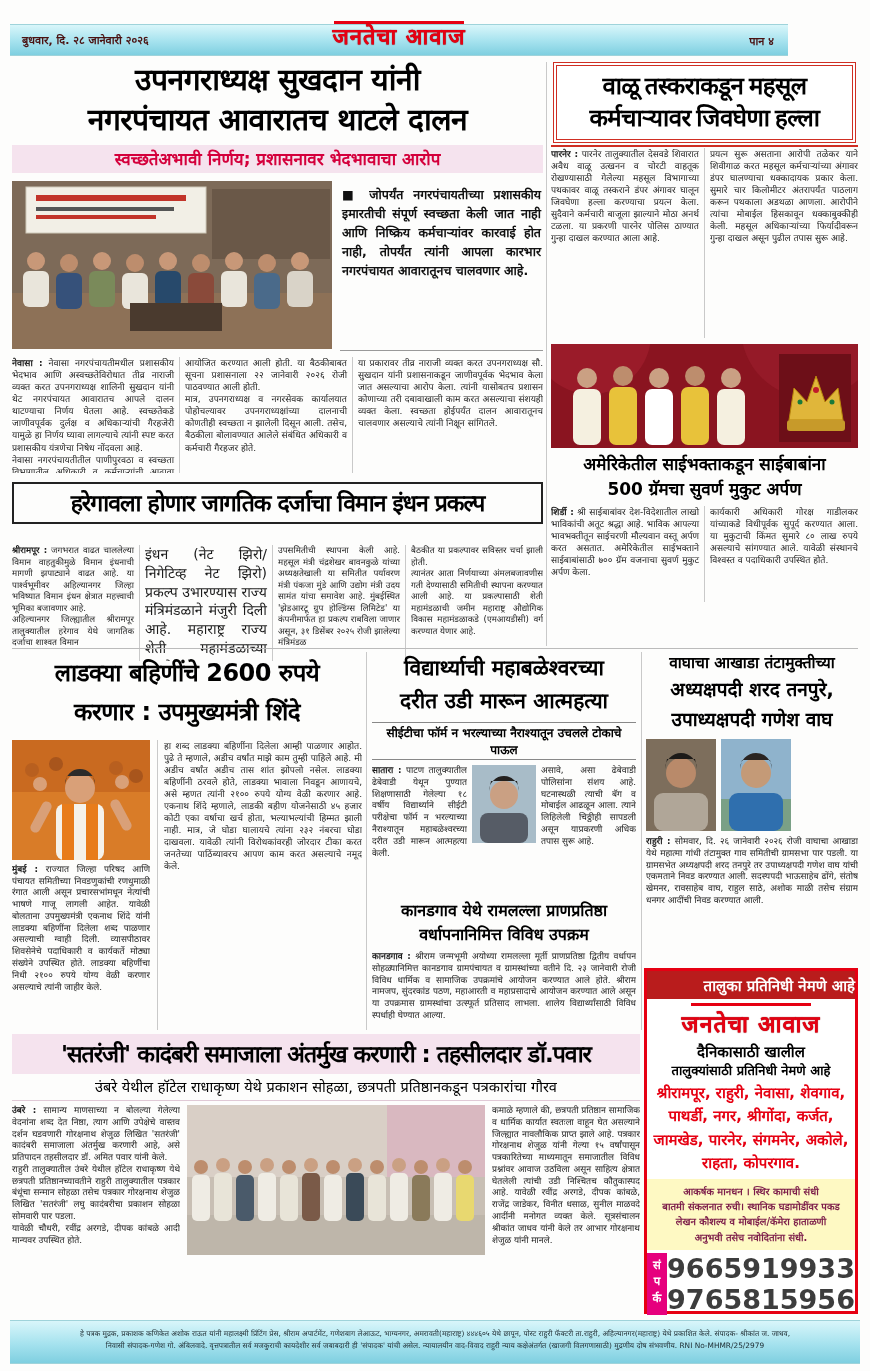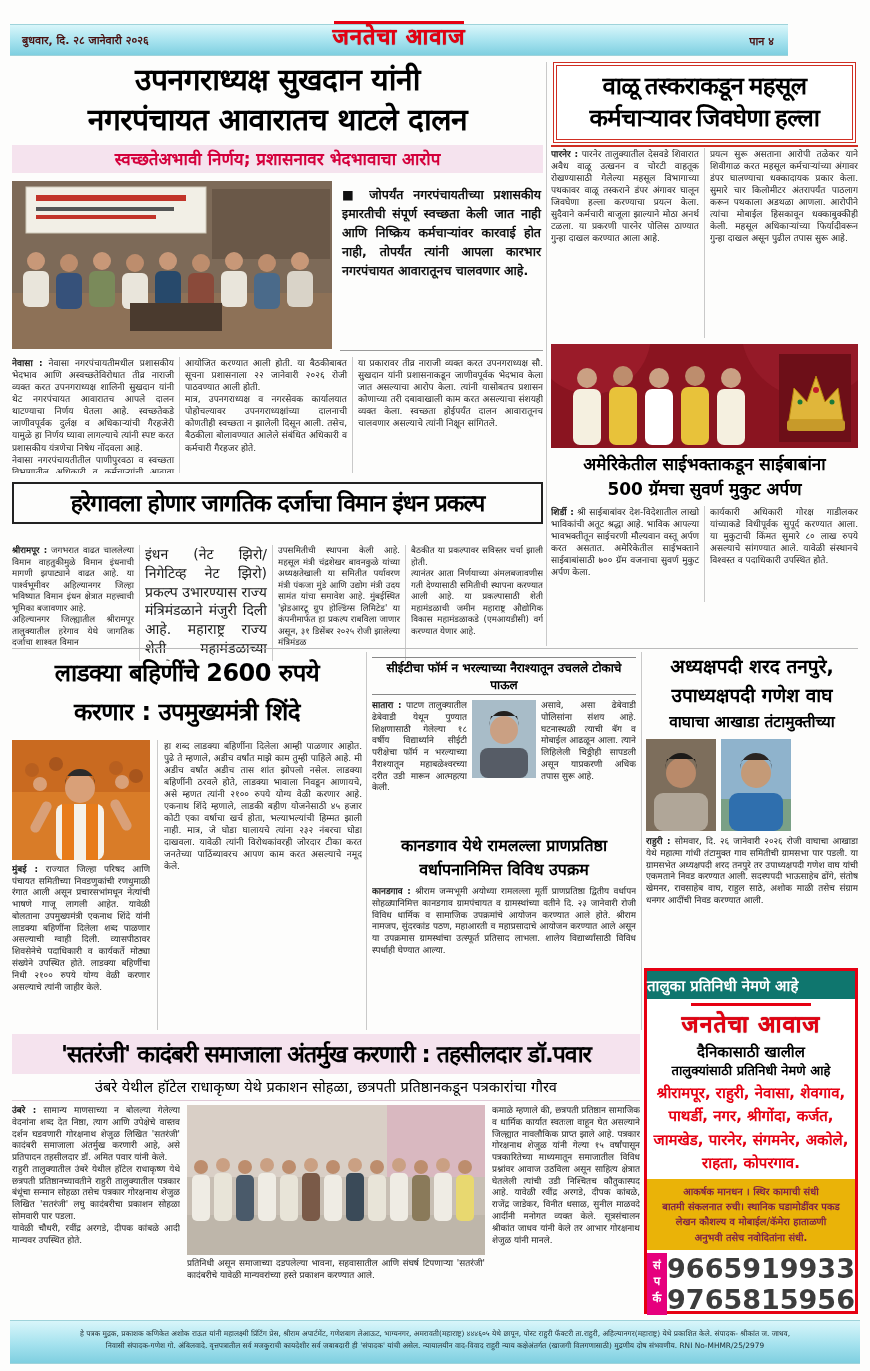--- a/index.html
+++ b/index.html
@@ -168,71 +168,73 @@
         <rect x="50" y="64" width="12" height="56" fill="#e87c1a"></rect>
         <rect x="74" y="64" width="12" height="56" fill="#e87c1a"></rect>
       </svg>
       <div class="bt" style="margin-top:4px;font-size:8.8px;height:236px;"><span class="lead">मुंबई :</span> <span class="prl">राज्यात जिल्हा परिषद आणि पंचायत समितीच्या निवडणुकांची रणधुमाळी रंगात आली असून प्रचारसभांमधून नेत्यांची भाषणे गाजू लागली आहेत. यावेळी बोलताना उपमुख्यमंत्री एकनाथ शिंदे यांनी लाडक्या बहिणींना दिलेला शब्द पाळणार असल्याची ग्वाही दिली. व्यासपीठावर शिवसेनेचे पदाधिकारी व कार्यकर्ते मोठ्या संख्येने उपस्थित होते. लाडक्या बहिणींचा निधी २१०० रुपये योग्य वेळी करणार असल्याचे त्यांनी जाहीर केले.</span></div>
     </div>
     <div class="bt" style="flex:1;border-left:1px solid #c9c9c9;padding-left:6px;height:360px;"><span class="prl">हा शब्द लाडक्या बहिणींना दिलेला आम्ही पाळणार आहोत. पुढे ते म्हणाले, अडीच वर्षांत माझे काम तुम्ही पाहिले आहे. मी अडीच वर्षांत अडीच तास शांत झोपलो नसेल. लाडक्या बहिणींनी ठरवले होते, लाडक्या भावाला निवडून आणायचे, असे म्हणत त्यांनी २१०० रुपये योग्य वेळी करणार आहे. एकनाथ शिंदे म्हणाले, लाडकी बहीण योजनेसाठी ४५ हजार कोटी एका वर्षाचा खर्च होता, भल्याभल्यांची हिम्मत झाली नाही. मात्र, जे घोडा घालायचे त्यांना २३२ नंबरचा घोडा दाखवला. यावेळी त्यांनी विरोधकांवरही जोरदार टीका करत जनतेच्या पाठिंब्यावरच आपण काम करत असल्याचे नमूद केले.</span></div>
   </div>
 </div>
 
 <div class="abs" style="left:366px;top:652px;width:276px;height:378px;border-left:1px solid #c9c9c9;border-right:1px solid #c9c9c9;padding:0 5px;box-sizing:border-box;overflow:hidden;">
+  <div class="hl prl" style="font-size:21px;line-height:1.55;">विद्यार्थ्याची महाबळेश्वरच्या
+दरीत उडी मारून आत्महत्या</div>
   <div style="margin:5px 0;padding:1px 0;border-top:1px solid #888;border-bottom:1px solid #888;font-size:12px;font-weight:bold;text-align:center;">सीईटीचा फॉर्म न भरल्याच्या नैराश्यातून उचलले टोकाचे पाऊल</div>
   <div style="display:flex;gap:5px;height:128px;">
     <div class="bt" style="flex:1;font-size:8.8px;"><span class="lead">सातारा :</span> <span class="prl">पाटण तालुक्यातील ढेबेवाडी येथून पुण्यात शिक्षणासाठी गेलेल्या १८ वर्षीय विद्यार्थ्याने सीईटी परीक्षेचा फॉर्म न भरल्याच्या नैराश्यातून महाबळेश्वरच्या दरीत उडी मारून आत्महत्या केली.</span></div>
     <svg class="photo" width="64" height="78" viewBox="0 0 64 78">
       <rect width="64" height="78" fill="#a8bcc8"></rect>
       <circle cx="32" cy="30" r="14" fill="#caa083"></circle>
       <path d="M17 26 a15 15 0 0 1 30 0 l-2 -10 -26 0 z" fill="#23201e"></path>
       <rect x="8" y="48" width="48" height="30" rx="8" fill="#565c66"></rect>
     </svg>
     <div class="bt" style="flex:1;font-size:8.8px;"><span class="prl">असावे, असा ढेबेवाडी पोलिसांना संशय आहे. घटनास्थळी त्याची बॅग व मोबाईल आढळून आला. त्याने लिहिलेली चिठ्ठीही सापडली असून याप्रकरणी अधिक तपास सुरू आहे.</span></div>
   </div>
   <div class="hl prl" style="margin:6px 0 4px 0;font-size:16px;line-height:1.5;">कानडगाव येथे रामलल्ला प्राणप्रतिष्ठा
 वर्धापनानिमित्त विविध उपक्रम</div>
   <div class="bt" style="font-size:8.8px;height:96px;"><span class="lead">कानडगाव :</span> <span class="prl">श्रीराम जन्मभूमी अयोध्या रामलल्ला मूर्ती प्राणप्रतिष्ठा द्वितीय वर्धापन सोहळ्यानिमित्त कानडगाव ग्रामपंचायत व ग्रामस्थांच्या वतीने दि. २३ जानेवारी रोजी विविध धार्मिक व सामाजिक उपक्रमांचे आयोजन करण्यात आले होते. श्रीराम नामजप, सुंदरकांड पठण, महाआरती व महाप्रसादाचे आयोजन करण्यात आले असून या उपक्रमास ग्रामस्थांचा उत्स्फूर्त प्रतिसाद लाभला. शालेय विद्यार्थ्यांसाठी विविध स्पर्धाही घेण्यात आल्या.</span></div>
 </div>
 
 <div class="abs" style="left:646px;top:652px;width:212px;height:312px;overflow:hidden;">
+  <div class="hl" style="font-size:15.5px;line-height:1.5;">वाघाचा आखाडा तंटामुक्तीच्या</div>
   <div class="hl prl" style="font-size:19px;line-height:1.55;">अध्यक्षपदी शरद तनपुरे,
 उपाध्यक्षपदी गणेश वाघ</div>
-  <div class="hl" style="font-size:15.5px;line-height:1.5;">वाघाचा आखाडा तंटामुक्तीच्या</div>
   <div style="display:flex;gap:5px;margin-top:5px;">
     <svg class="photo" width="70" height="92" viewBox="0 0 70 92">
       <rect width="70" height="92" fill="#7d6e5c"></rect>
       <circle cx="35" cy="34" r="15" fill="#b98a6a"></circle>
       <path d="M19 30 a16 16 0 0 1 32 0 l-2 -10 -28 0 z" fill="#1c1a18"></path>
       <rect x="8" y="54" width="54" height="38" rx="9" fill="#b0a698"></rect>
     </svg>
     <svg class="photo" width="70" height="92" viewBox="0 0 70 92">
       <rect width="70" height="92" fill="#8fb3cc"></rect>
       <rect y="60" width="70" height="32" fill="#7aa086"></rect>
       <circle cx="35" cy="34" r="15" fill="#c49a77"></circle>
       <path d="M19 30 a16 16 0 0 1 32 0 l-2 -9 -28 0 z" fill="#2a2522"></path>
       <rect x="8" y="54" width="54" height="38" rx="9" fill="#2f6fae"></rect>
     </svg>
   </div>
   <div class="bt" style="margin-top:5px;font-size:8.8px;height:122px;"><span class="lead">राहुरी :</span> <span class="prl">सोमवार, दि. २६ जानेवारी २०२६ रोजी वाघाचा आखाडा येथे महात्मा गांधी तंटामुक्त गाव समितीची ग्रामसभा पार पडली. या ग्रामसभेत अध्यक्षपदी शरद तनपुरे तर उपाध्यक्षपदी गणेश वाघ यांची एकमताने निवड करण्यात आली. सदस्यपदी भाऊसाहेब ढोंगे, संतोष खेमनर, रावसाहेब वाघ, राहुल साठे, अशोक माळी तसेच संग्राम धनगर आदींची निवड करण्यात आली.</span></div>
 </div>
 
 <div class="abs adbox" style="left:644px;top:968px;width:214px;height:346px;">
-  <div style="background:#0f766e;color:#fff;font-weight:bold;font-size:15px;text-align:left;padding:4px 0;">तालुका प्रतिनिधी नेमणे आहे</div>
+  <div style="background:#b91c1c;color:#fff;font-weight:bold;font-size:15px;text-align:right;padding:4px 0;">तालुका प्रतिनिधी नेमणे आहे</div>
   <div style="text-align:center;padding-top:4px;">
     <div style="height:3px;width:120px;margin:0 auto 1px auto;background:#e60012;"></div>
     <div style="font-size:23px;font-weight:bold;color:#e60012;text-shadow:0 0 1px #7a0000;letter-spacing:1px;">जनतेचा आवाज</div>
   </div>
   <div class="hl" style="font-size:15px;margin-top:2px;">दैनिकासाठी खालील</div>
   <div class="hl" style="font-size:13px;">तालुक्यांसाठी प्रतिनिधी नेमणे आहे</div>
   <div class="prl" style="margin-top:3px;text-align:center;color:#e60012;font-weight:bold;font-size:15px;line-height:1.55;">श्रीरामपूर, राहुरी, नेवासा, शेवगाव,
 पाथर्डी, नगर, श्रीगोंदा, कर्जत,
 जामखेड, पारनेर, संगमनेर, अकोले,
 राहता, कोपरगाव.</div>
-  <div class="prl" style="margin-top:4px;background:#eab308;color:#7d1e4a;font-weight:bold;font-size:9.8px;line-height:1.55;text-align:center;padding:5px 2px;">आकर्षक मानधन । स्थिर कामाची संधी
+  <div class="prl" style="margin-top:4px;background:#fef9c3;color:#7d1e4a;font-weight:bold;font-size:9.8px;line-height:1.55;text-align:center;padding:5px 2px;">आकर्षक मानधन । स्थिर कामाची संधी
 बातमी संकलनात रुची। स्थानिक घडामोडींवर पकड
 लेखन कौशल्य व मोबाईल/कॅमेरा हाताळणी
 अनुभवी तसेच नवोदितांना संधी.</div>
   <div style="display:flex;margin-top:3px;align-items:stretch;">
     <div class="prl" style="width:20px;background:#e6007d;color:#fff;font-size:11.5px;font-weight:bold;text-align:center;line-height:1.45;padding-top:4px;">सं
 प
 र्क</div>
     <div style="flex:1;text-align:center;">
       <div style="font-size:27px;font-weight:bold;color:#3d3d3d;line-height:1.15;">9665919933</div>
       <div style="font-size:27px;font-weight:bold;color:#3d3d3d;line-height:1.15;">9765815956</div>
@@ -277,21 +279,20 @@
           <circle cx="212" cy="60" r="7" fill="#caa083"></circle>
             <rect x="203" y="68" width="18" height="48" rx="5" fill="#efece4"></rect>
           <circle cx="234" cy="62" r="7" fill="#bd8d6d"></circle>
             <rect x="225" y="70" width="18" height="46" rx="5" fill="#8a7a5a"></rect>
           <circle cx="256" cy="60" r="7" fill="#caa083"></circle>
             <rect x="247" y="68" width="18" height="48" rx="5" fill="#efece4"></rect>
           <circle cx="278" cy="62" r="7" fill="#bd8d6d"></circle>
             <rect x="269" y="70" width="18" height="46" rx="5" fill="#e8d870"></rect>
         </g>
       </svg>
-      <div class="bt prl" style="margin-top:3px;font-size:8.8px;height:50px;">प्रतिनिधी असून समाजाच्या दडपलेल्या भावना, सहवासातील आणि संघर्ष टिपणाऱ्या 'सतरंजी' कादंबरीचे यावेळी मान्यवरांच्या हस्ते प्रकाशन करण्यात आले.</div>
     </div>
     <div class="bt" style="flex:1;font-size:8.8px;"><span class="prl">कमाळे म्हणाले की, छत्रपती प्रतिष्ठान सामाजिक व धार्मिक कार्यात स्वतःला वाहून घेत असल्याने जिल्ह्यात नावलौकिक प्राप्त झाले आहे. पत्रकार गोरक्षनाथ शेजुळ यांनी गेल्या १५ वर्षांपासून पत्रकारितेच्या माध्यमातून समाजातील विविध प्रश्नांवर आवाज उठविला असून साहित्य क्षेत्रात घेतलेली त्यांची उडी निश्चितच कौतुकास्पद आहे. यावेळी रवींद्र अरगडे, दीपक कांबळे, राजेंद्र जाडेकर, विनीत धसाळ, सुनील माळवदे आदींनी मनोगत व्यक्त केले. सूत्रसंचालन श्रीकांत जाधव यांनी केले तर आभार गोरक्षनाथ शेजुळ यांनी मानले.</span></div>
   </div>
 </div>
 
 <div class="abs cyanband" style="left:10px;top:1320px;width:850px;height:42px;text-align:center;">
   <div style="font-size:7.4px;color:#1c2a30;margin-top:7px;line-height:1.6;">हे पत्रक मुद्रक, प्रकाशक कणिकेत अशोक राऊत यांनी महालक्ष्मी प्रिंटिंग प्रेस, श्रीराम अपार्टमेंट, गणेशबाग लेआऊट, भाग्यनगर, अमरावती(महाराष्ट्र) ४४४६०५ येथे छापून, पोस्ट राहुरी फॅक्टरी ता.राहुरी, अहिल्यानगर(महाराष्ट्र) येथे प्रकाशित केले.  संपादक-  श्रीकांत ज. जाधव,</div>
   <div style="font-size:7.4px;color:#1c2a30;line-height:1.6;">निवासी संपादक-गणेश गो. अंबिलवादे.  वृत्तपत्रातील सर्व मजकुराची कायदेशीर सर्व जबाबदारी ही 'संपादक' यांची असेल. न्यायालयीन वाद-विवाद राहुरी न्याय कक्षेअंतर्गत (खाजगी विलगणासाठी) मुद्रणीय दोष संभवणीय. RNI No-MHMR/25/2979</div>
 </div>
 

